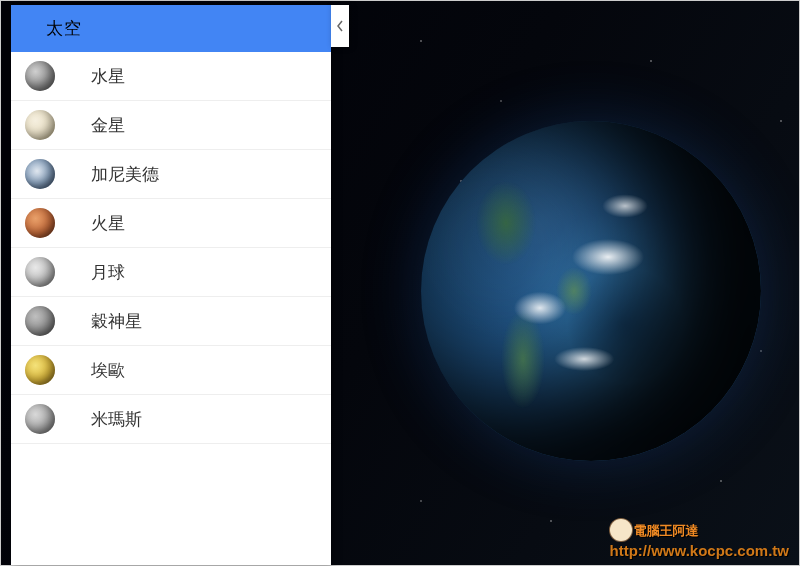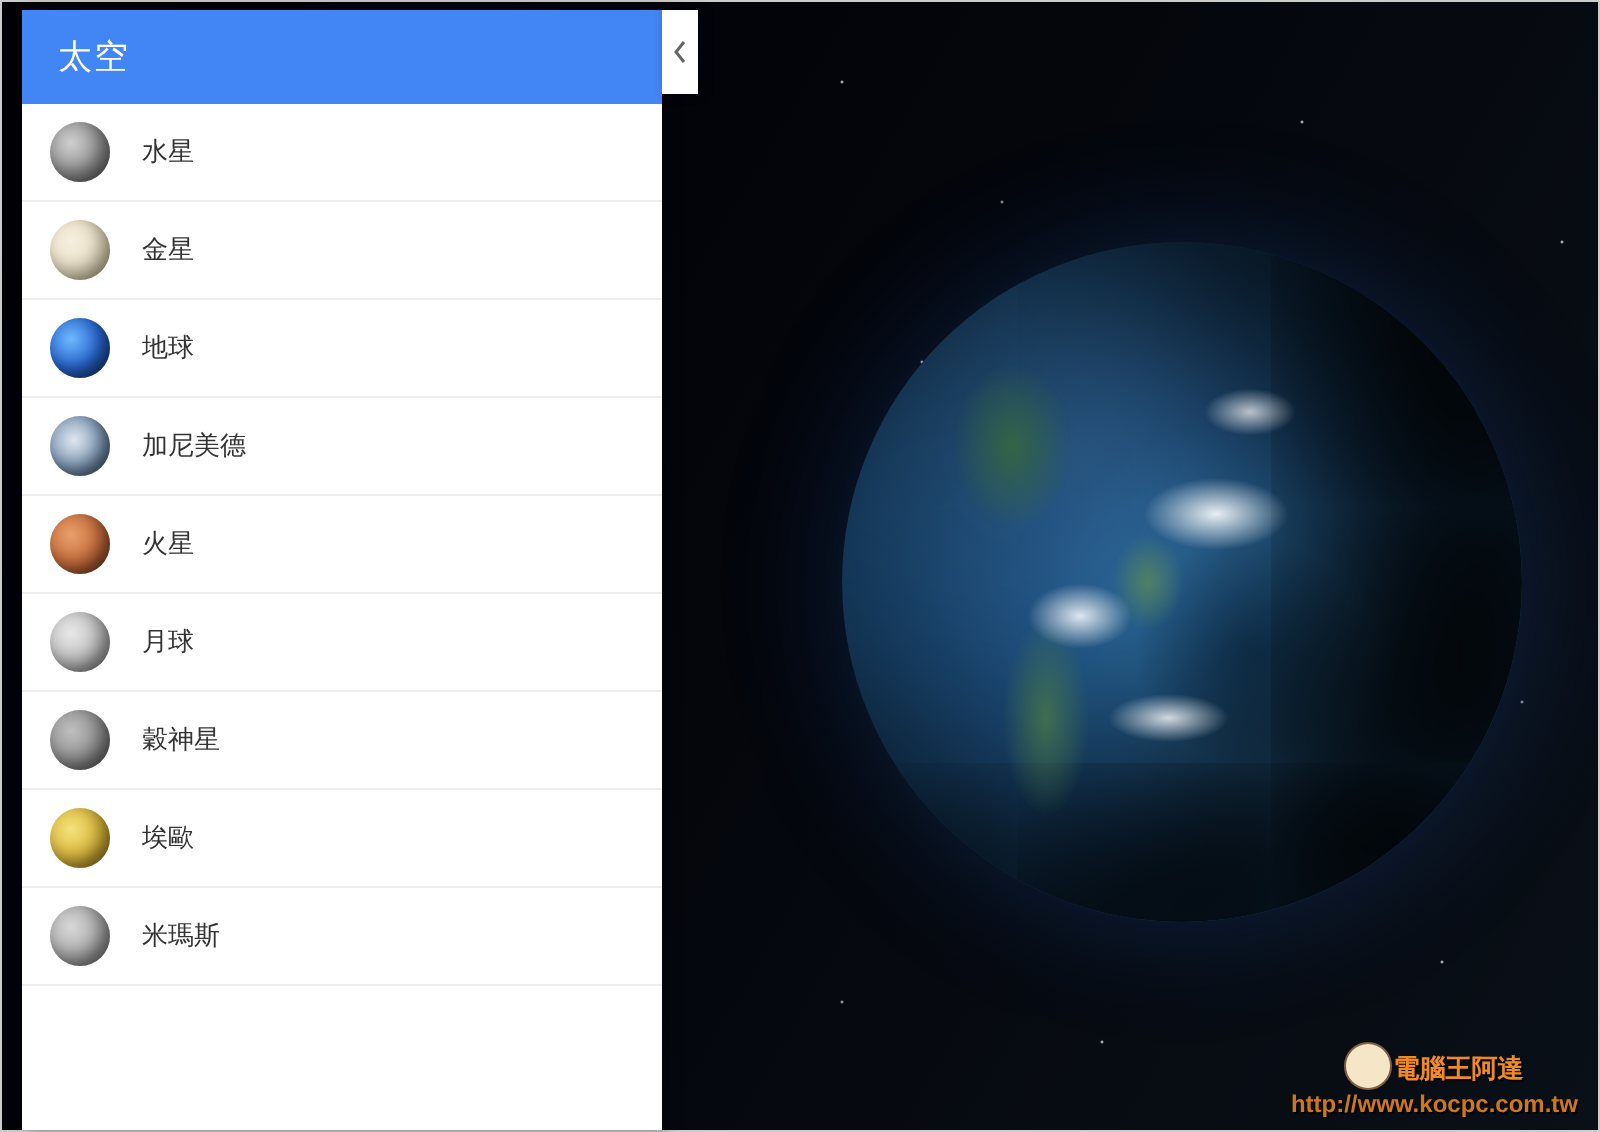--- a/index.html
+++ b/index.html
@@ -55,23 +55,23 @@
   .sidebar {
     position: absolute; left: 10px; top: 4px; bottom: 0;
     width: 320px;
     background: #fff;
     box-shadow: 2px 0 8px rgba(0,0,0,0.4);
     display: flex; flex-direction: column;
     z-index: 10;
   }
   .sidebar-header {
     background: #4285f4;
-    color: #ffffff;
+    color: #000000;
     font-size: 17px;
-    padding: 12px 18px;
+    padding: 12px 35px;
     letter-spacing: 1px;
   }
   .collapse-handle {
     position: absolute;
     left: 330px; top: 4px;
     width: 18px; height: 42px;
     background: #fff;
     display: flex; align-items: center; justify-content: center;
     box-shadow: 2px 0 6px rgba(0,0,0,0.3);
     z-index: 10;
@@ -85,31 +85,31 @@
     padding: 9px 14px;
     border-bottom: 1px solid #eee;
     cursor: pointer;
   }
   .thumb {
     width: 30px; height: 30px; border-radius: 50%;
     margin-right: 16px;
     flex-shrink: 0;
     box-shadow: inset -4px -4px 8px rgba(0,0,0,0.4);
   }
-  .label { font-size: 13px; color: #333; }
+  .label { font-size: 17px; color: #333; margin-left: 20px; }
 
   .watermark {
     position: absolute; right: 10px; bottom: 6px;
     color: #f08a24; font-size: 13px; font-weight: bold;
     text-shadow: 1px 1px 0 #000;
-    text-align: center;
+    text-align: left;
     line-height: 1.1;
     z-index: 20;
   }
-  .watermark .sub { font-size: 12px; color: #d07818; display: block; }
+  .watermark .sub { font-size: 15px; color: #d07818; display: block; }
   .watermark .face {
     display: inline-block; width: 22px; height: 22px;
     border-radius: 50%; background: #f6e6c8;
     vertical-align: middle; margin-right: 2px;
     position: relative; top: -2px;
     box-shadow: 0 0 0 1px #806040;
   }
 </style>
 </head>
 <body>
@@ -123,24 +123,20 @@
   <div class="sidebar">
     <div class="sidebar-header">太空</div>
     <div class="list" id="planet-list">
         <div class="list-item">
           <div class="thumb" style="background: radial-gradient(circle at 35% 35%, rgb(207, 207, 207), rgb(138, 138, 138) 60%, rgb(85, 85, 85) 100%);"></div>
           <div class="label">水星</div>
         </div>
         <div class="list-item">
           <div class="thumb" style="background: radial-gradient(circle at 35% 35%, rgb(245, 239, 223), rgb(230, 220, 192) 60%, rgb(184, 169, 122) 100%);"></div>
           <div class="label">金星</div>
-        </div>
-        <div class="list-item">
-          <div class="thumb" style="background: radial-gradient(circle at 35% 35%, rgb(111, 183, 255), rgb(42, 107, 212) 50%, rgb(11, 42, 102) 100%);"></div>
-          <div class="label">地球</div>
         </div>
         <div class="list-item">
           <div class="thumb" style="background: radial-gradient(circle at 40% 40%, rgb(223, 230, 238), rgb(138, 163, 191) 50%, rgb(42, 64, 96) 100%);"></div>
           <div class="label">加尼美德</div>
         </div>
         <div class="list-item">
           <div class="thumb" style="background: radial-gradient(circle at 35% 35%, rgb(232, 160, 106), rgb(196, 106, 58) 55%, rgb(106, 47, 24) 100%);"></div>
           <div class="label">火星</div>
         </div>
         <div class="list-item">

